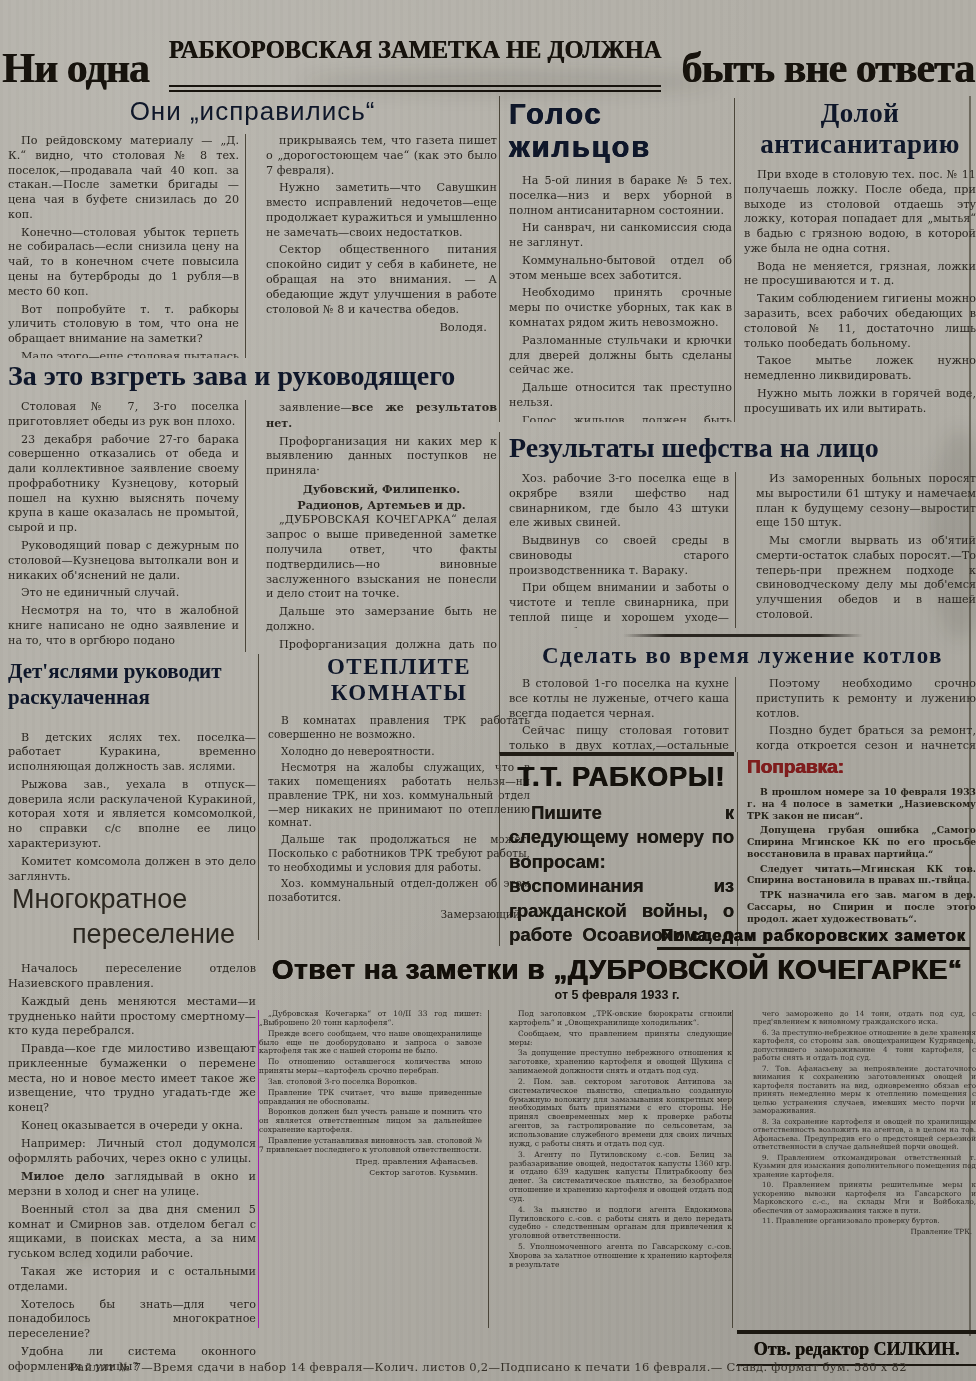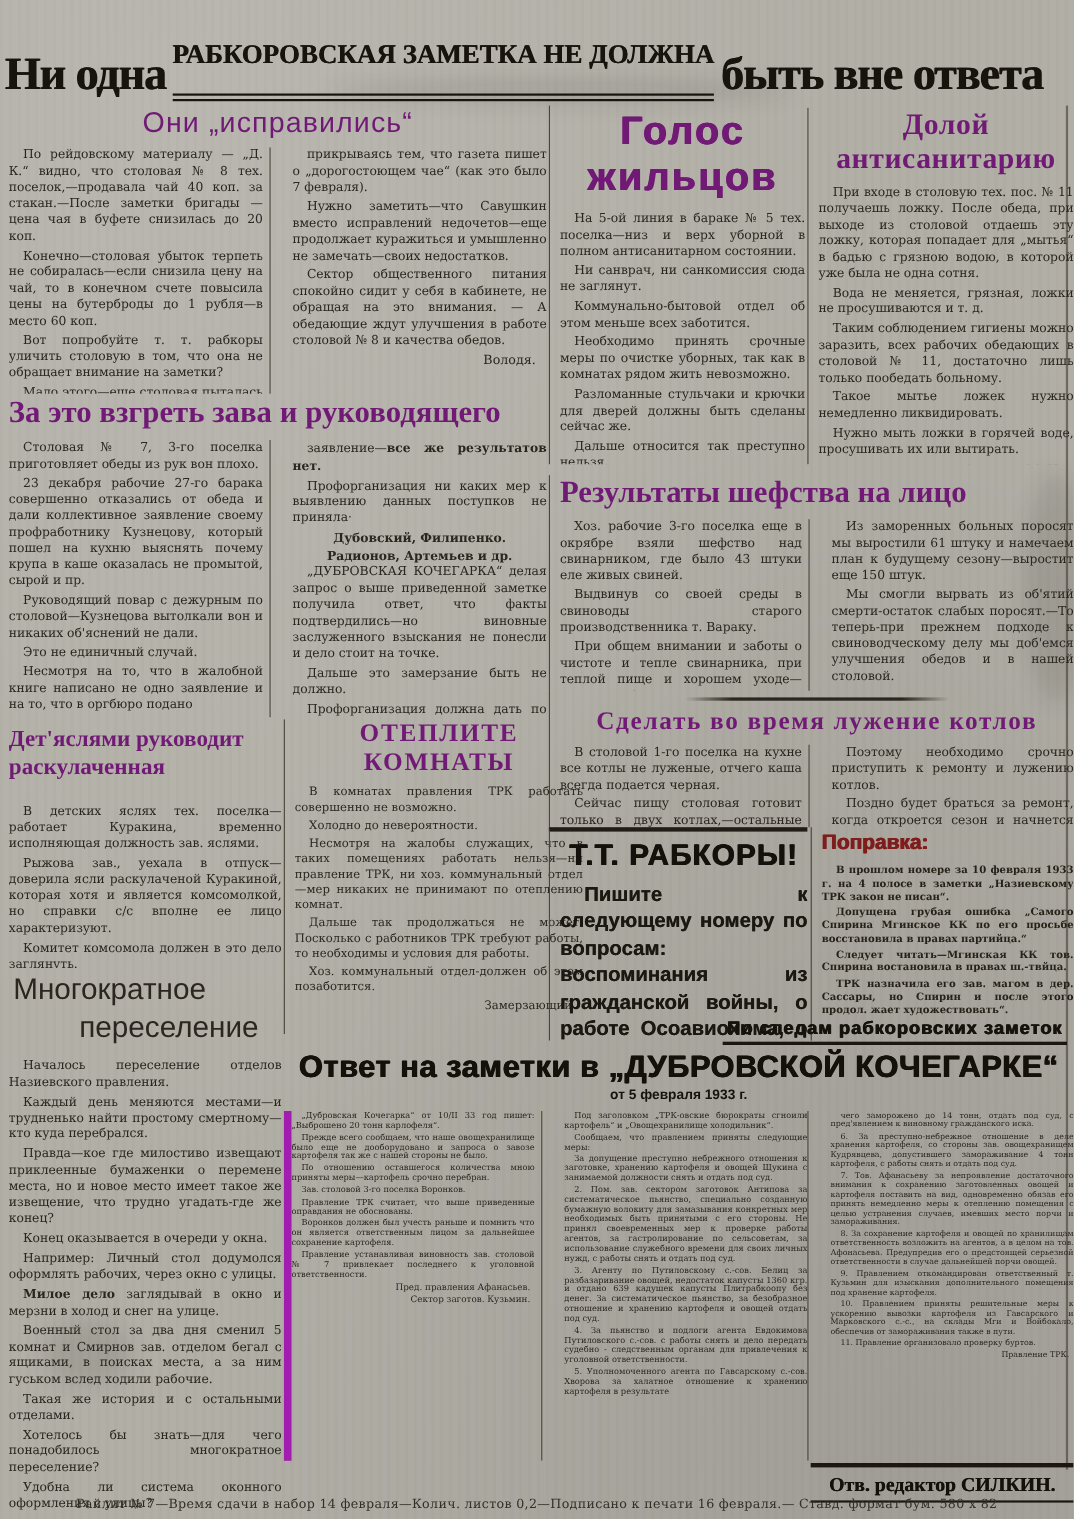--- a/index.html
+++ b/index.html
@@ -15,47 +15,47 @@
   .abs{position:absolute;box-sizing:border-box}
   section{position:absolute;box-sizing:border-box;overflow:hidden}
   p{margin:0 0 3px;text-indent:13px;text-align:justify}
   .fs11 p{font-size:11.2px;line-height:1.32}
   .sig{font-weight:400;text-align:right;text-indent:0;padding-right:10px;margin-top:2px}
   .fs11 .sig{font-size:11.5px}
   .cols{display:flex;align-items:stretch}
   .cols>.col{flex:1 1 0;min-width:0;padding-right:6px}
   .cols>.col+.col{border-left:1px solid #4a4539;padding-left:20px;padding-right:0}
   .bL{border-left:1px solid #4a4539;padding-left:9px}
-  h1,h2{margin:0;color:#701a75}
+  h1,h2{margin:0;color:#0f172a}
   .fat{font-family:"Liberation Sans",sans-serif;font-weight:700;
        text-shadow:.6px 0 currentColor,-.3px 0 currentColor}
   .t-sans26{font-family:"Liberation Sans",sans-serif;font-weight:400;font-size:26px;
             text-align:center;letter-spacing:1px;margin-bottom:7px}
-  .t-golos{font-size:36px;letter-spacing:2px;margin:2px 0 10px;text-align:center}
+  .t-golos{font-size:29px;letter-spacing:2px;margin:2px 0 10px;}
   .t-serif27{font-family:"Liberation Serif",serif;font-weight:700;font-size:27px;
              text-align:center;margin-bottom:8px;letter-spacing:.5px}
   .t-serif28{font-family:"Liberation Serif",serif;font-weight:700;font-size:28px;
              text-align:left;margin-bottom:8px}
   .t-serif24{font-family:"Liberation Serif",serif;font-weight:700;font-size:23px;
              text-align:center;letter-spacing:1.5px;margin-bottom:8px}
   .t-serif21{font-family:"Liberation Serif",serif;font-weight:700;font-size:21px;
              text-align:left;line-height:1.25;margin-bottom:20px}
   .t-pere{font-family:"Liberation Sans",sans-serif;font-weight:400;font-size:27px;
           line-height:1.3;margin:0 0 10px 4px;color:#2b2720}
   .t-pere .ind{display:inline-block;margin-left:60px}
   .t-rabkory{font-size:27px;letter-spacing:1px;margin:6px 0 8px;text-align:center;color:#14110c}
   .rabkory-body{font-family:"Liberation Sans",sans-serif;font-size:18.5px;line-height:1.32;
                 text-indent:22px;text-align:justify;color:#1b1812;font-weight:700;text-shadow:.3px 0 currentColor}
   .t-poprav{font-size:19px;margin:4px 0 8px;color:#7f1d1d}
   .hr-taper{height:3px;margin:6px auto;background:
      linear-gradient(90deg,transparent,#2a2620 18%,#2a2620 82%,transparent)}.w240{width:240px}
   .name{font-weight:700;text-align:center;text-indent:0;margin:1px 0;font-size:11.5px}
   .lead b{font-weight:700}
   
-  #masthead{display:flex;justify-content:flex-end;align-items:flex-end;gap:6px;
+  #masthead{display:flex;justify-content:center;align-items:flex-end;gap:20px;
             white-space:nowrap;color:#17130d}
   .mh-big{font-family:"Liberation Serif",serif;font-weight:700;font-size:42px;
           letter-spacing:-1px;text-shadow:.7px 0 currentColor}
   .mh-mid{font-family:"Liberation Serif",serif;font-weight:700;font-size:24.5px;
           letter-spacing:0;padding-bottom:21px;border-bottom:7px double #17130d;
           text-shadow:.5px 0 currentColor}
   
   #masthead{left:28px;top:26px;width:920px;height:66px}
   #art1{left:8px;top:96px;width:489px;height:262px}
   #golos{left:499px;top:96px;width:233px;height:326px}
@@ -70,21 +70,21 @@
   #popravka{left:737px;top:752px;width:239px;height:194px}
   #popravka p{font-size:9.2px;line-height:1.28;font-weight:700;color:#262218}
   #pereselenie{left:8px;top:882px;width:248px;height:494px}
   #otvet{left:258px;top:926px;width:718px;height:404px}
   .banner{width:fit-content;margin-left:auto;margin-right:6px;
           font-size:16.5px;letter-spacing:1px;border-bottom:3px solid #1b1710;
           padding:0 4px 2px;color:#16120c}
   .otvet-title{font-size:28px;letter-spacing:.5px;text-align:center;margin-top:4px;color:#14100a}
   .otvet-sub{font-family:"Liberation Sans",sans-serif;font-weight:700;font-size:12.5px;
              text-align:center;margin:2px 0 8px;color:#16120c}
-  .otvet-cols{border-left:7px solid #a21caf;height:318px;overflow:hidden}
+  .otvet-cols{border-left:1px solid #a21caf;height:318px;overflow:hidden}
   .otvet-cols p{font-size:7.5px;line-height:1.18;margin-bottom:2px;text-indent:9px}
   .otvet-cols .colC p{font-size:7.2px}
   .otvet-cols .sig{font-size:8px;padding-right:4px}
   #editor{left:737px;top:1330px;width:239px;border-top:4px solid #1c1811;
           border-bottom:2px solid #1c1811;text-align:center;padding:5px 0 4px;
           font-family:"Liberation Serif",serif;font-weight:700;font-size:18px;color:#14100a;
           text-shadow:.4px 0 currentColor}
   #footer{left:0;top:1360px;width:976px;text-align:center;font-size:11.5px;
           letter-spacing:.3px;color:#332e26}
   .edge-line{left:969px;top:96px;width:2px;height:1240px;background:#4a4539;opacity:.65}

